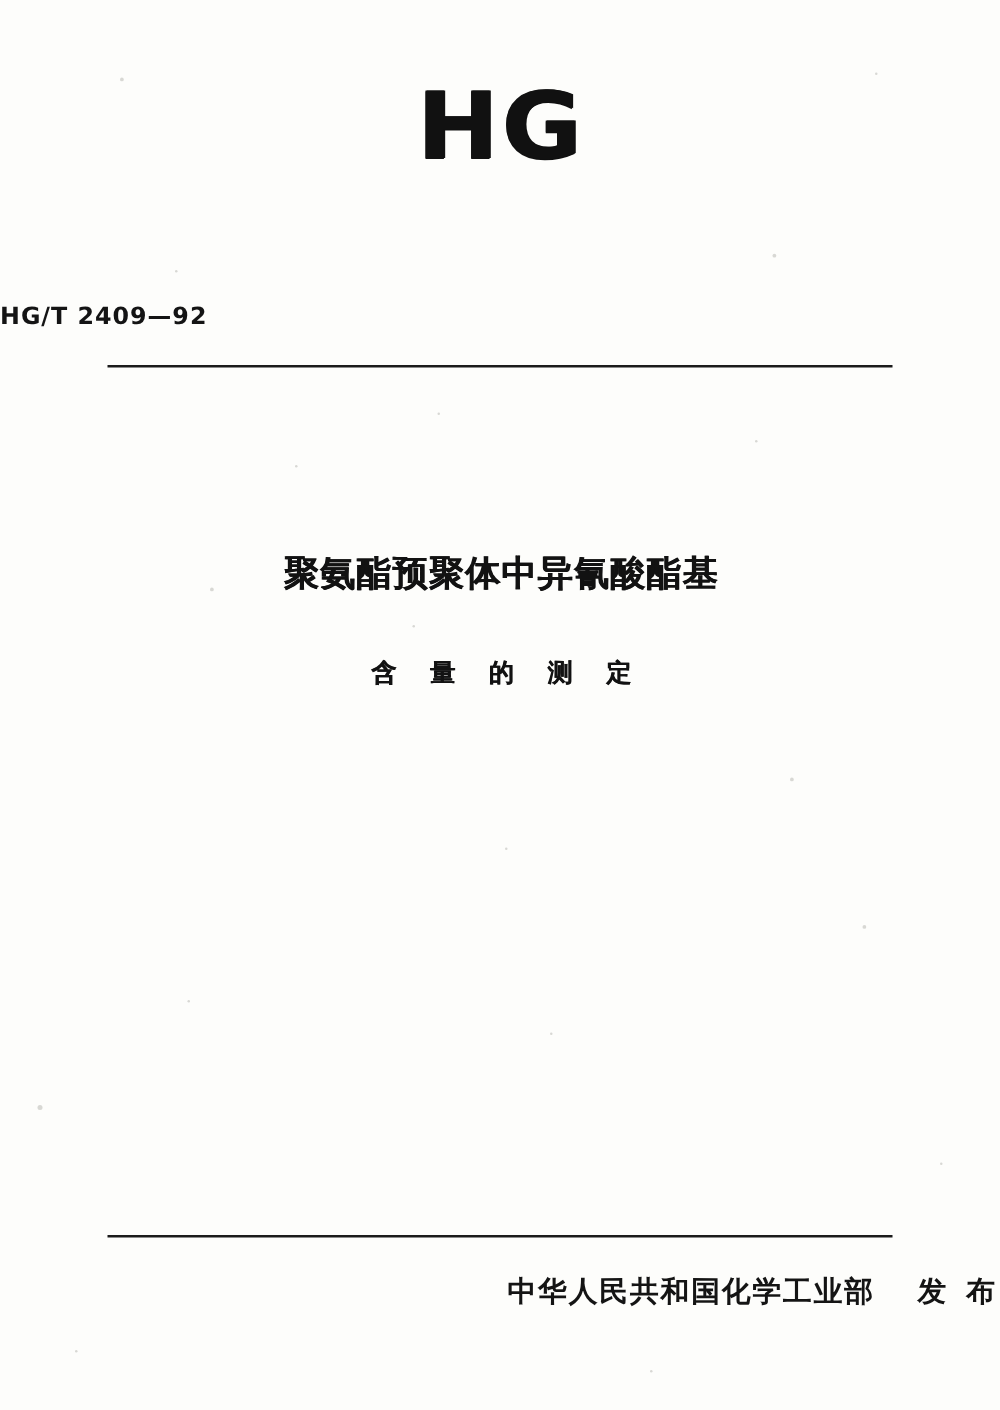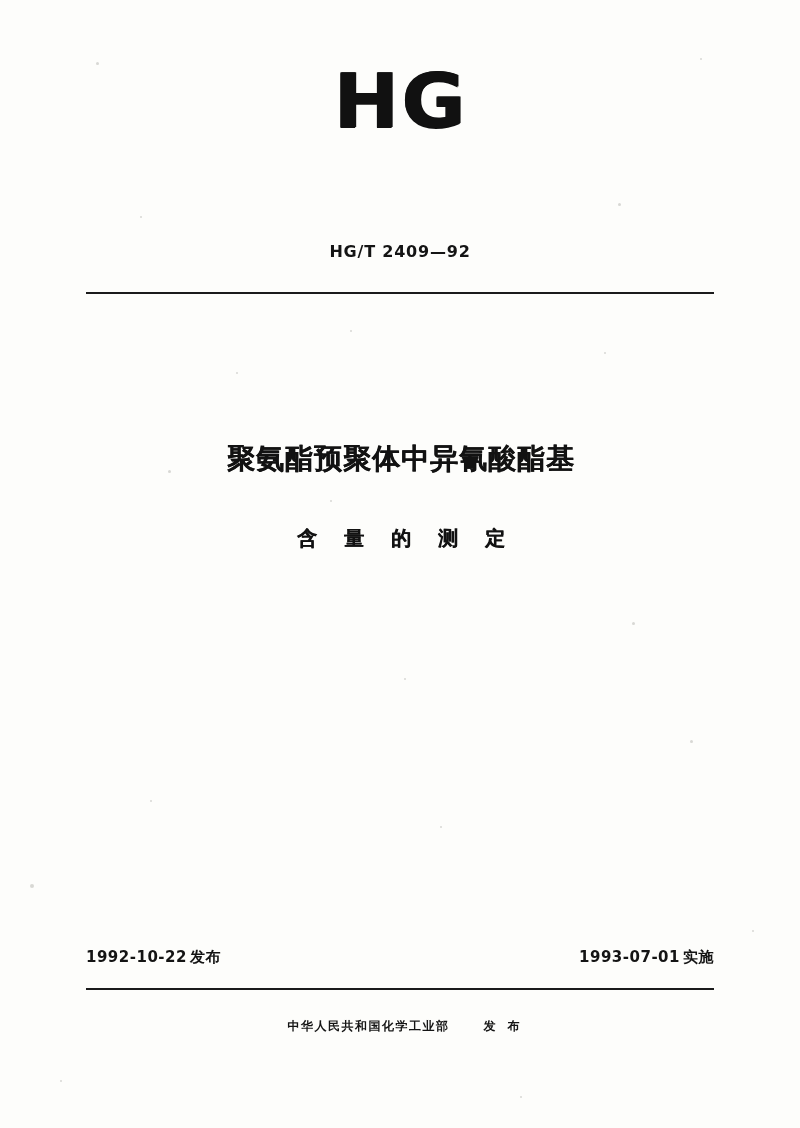--- a/index.html
+++ b/index.html
@@ -67,24 +67,24 @@
     letter-spacing: 2.5px;
     color: #121212;
     text-shadow: .6px 0 0 #121212;
   }
 
   .std-code {
     position: absolute;
     top: 242px;
     left: 0;
     right: 0;
-    text-align: center;
-    font-family: "DejaVu Sans", sans-serif;
-    font-weight: 700;
-    font-size: 16px;
+    text-align: left;
+    font-family: "DejaVu Sans", sans-serif;
+    font-weight: 700;
+    font-size: 19px;
     letter-spacing: .8px;
     color: #141414;
   }
 
   .rule {
     position: absolute;
     top: 292px;
     left: 86px;
     width: 628px;
     height: 0;
@@ -137,24 +137,24 @@
     width: 628px;
     height: 0;
     border-top: 2.5px solid #1b1b1b;
   }
 
   .publisher {
     position: absolute;
     top: 1018px;
     left: 11px;
     right: 0;
-    text-align: center;
-    font-family: "DejaVu Sans", sans-serif;
-    font-weight: 700;
-    font-size: 12px;
+    text-align: right;
+    font-family: "DejaVu Sans", sans-serif;
+    font-weight: 700;
+    font-size: 23px;
     letter-spacing: 1.5px;
     color: #141414;
   }
   .publisher .pub-verb {
     margin-left: 34px;
     letter-spacing: 4px;
   }
 </style>
 </head>
 <body>
@@ -187,28 +187,20 @@
   </div>
 
 
   <div class="std-code">HG/T 2409—92</div>
 
   <div class="rule"></div>
 
   <div class="doc-title line1">聚氨酯预聚体中异氰酸酯基</div>
   <div class="doc-title line2">含 量 的 测 定</div>
 
-  <div class="dates">
-    <div class="date-item">
-      <span class="dnum">1992-10-22</span><span>发布</span>
-    </div>
-    <div class="date-item">
-      <span class="dnum">1993-07-01</span><span>实施</span>
-    </div>
-  </div>
 
   <div class="rule-bottom"></div>
 
   <div class="publisher">
     <span>中华人民共和国化学工业部</span><span class="pub-verb">发 布</span>
   </div>
 
 </div>
 
 </body></html>

